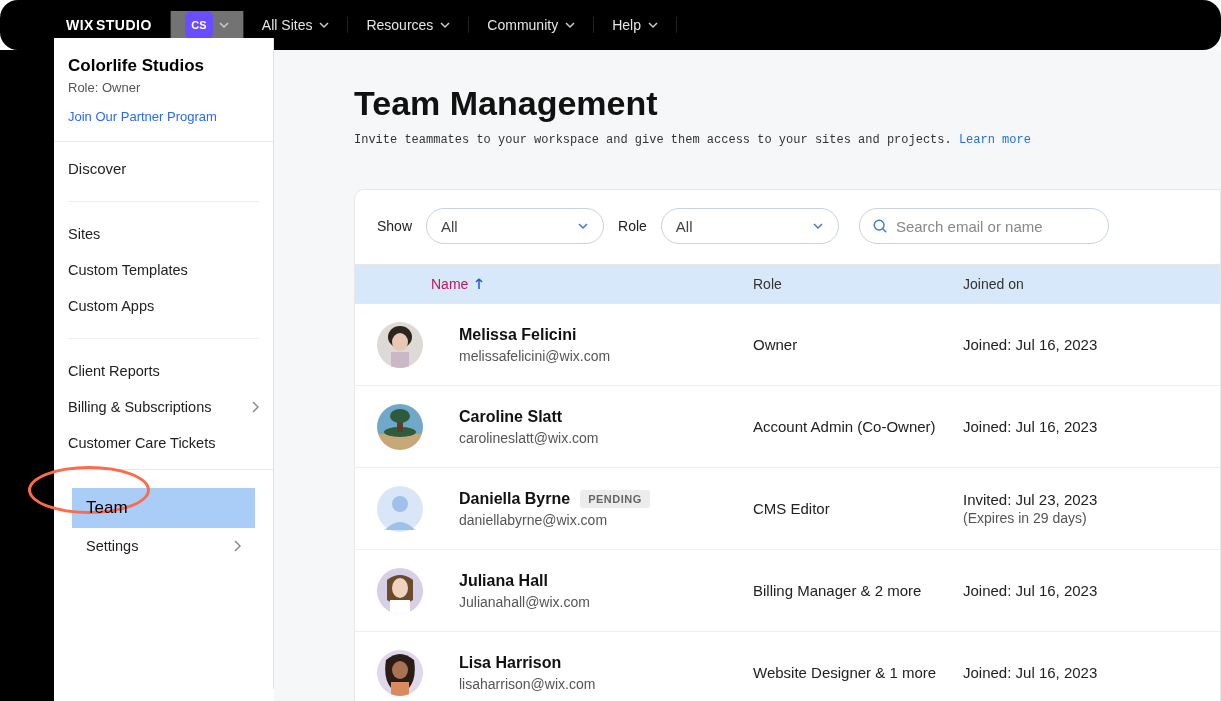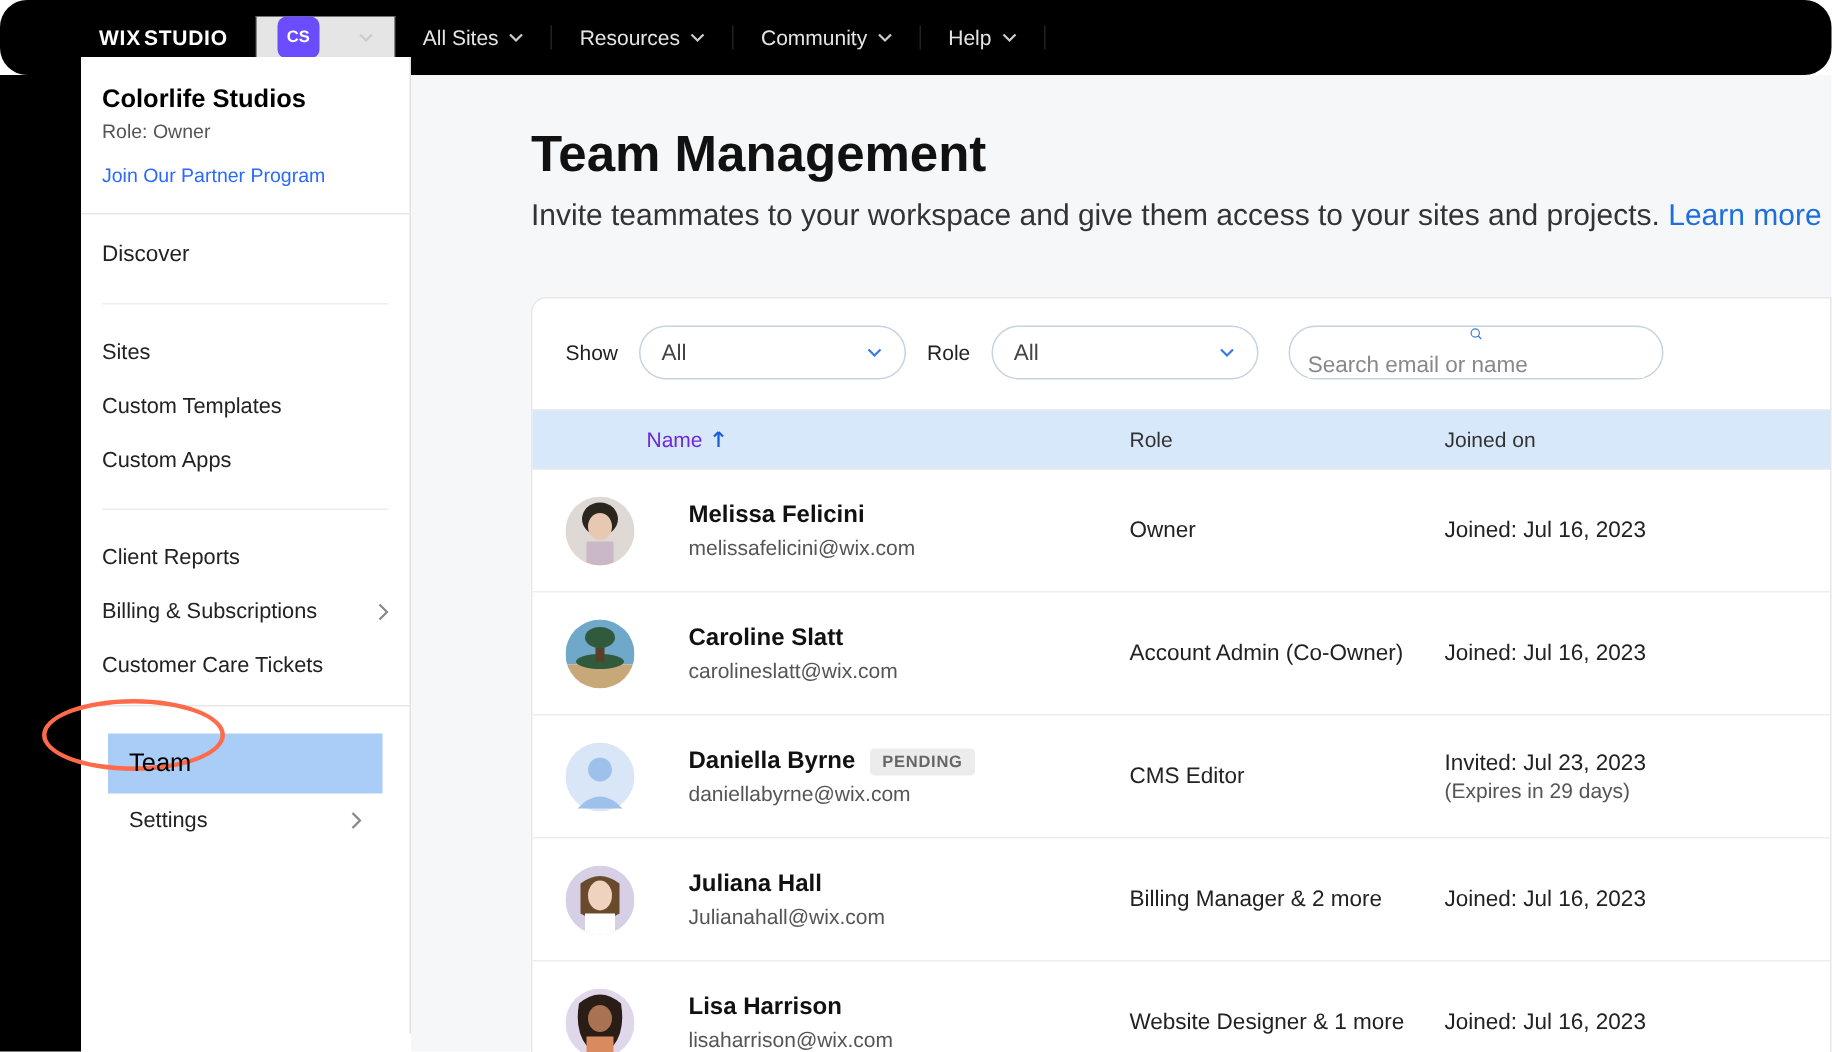--- a/index.html
+++ b/index.html
@@ -32,25 +32,25 @@
     padding: 0 18px 0 12px;
     font-weight: 700;
     font-size: 14px;
     letter-spacing: 0.5px;
     white-space: nowrap;
   }
   .brand .studio { font-weight: 700; margin-left: 2px; }
   .ws-switch {
     display: flex;
     align-items: center;
-    background: #e5e5e5;
+    background: #737373;
     border-left: 1px solid #2a2a2a;
     border-right: 1px solid #2a2a2a;
     padding: 0 14px;
-    gap: 26px;
+    gap: 6px;
   }
   .ws-badge {
     width: 28px; height: 28px;
     background: #6C4CFF;
     border-radius: 6px;
     display: flex;
     align-items: center;
     justify-content: center;
     font-size: 11px;
     font-weight: 600;
@@ -132,22 +132,23 @@
     background: #f6f7f8;
     padding: 34px 0 0 80px;
   }
   .page-title {
     font-size: 34px;
     font-weight: 800;
     color: #111;
   }
   .page-sub {
     margin-top: 10px;
-    font-size: 20px;
+    font-size: 12px;
     color: #333;
+    font-family: Liberation Mono, monospace;
   }
   .page-sub .learn { color: #1e6fdc; cursor: pointer; }
 
   
   .card {
     margin-top: 42px;
     width: 867px;
     background: #fff;
     border: 1px solid #e8e8e8;
     border-top-left-radius: 10px;
@@ -176,21 +177,20 @@
   .fsel.role { width: 178px; }
   .search {
     display: flex;
     align-items: center;
     width: 250px; height: 36px;
     border: 1px solid #c8d2e0;
     border-radius: 24px;
     padding: 0 12px;
     gap: 8px;
     margin-left: 6px;
-    flex-direction: column;
   }
   .search input {
     border: none; outline: none;
     font-size: 15px;
     width: 100%;
     color: #333;
   }
   .search input::placeholder { color: #888; }
 
   
@@ -198,21 +198,21 @@
     display: grid;
     grid-template-columns: 398px 210px 1fr;
     background: #d8e8fb;
     height: 40px;
     align-items: center;
     font-size: 14px;
     color: #333;
     border-top: 1px solid #e8e8e8;
     border-bottom: 1px solid #e8e8e8;
   }
-  .th-name { padding-left: 76px; display: flex; align-items: center; gap: 6px; color: #6d28d9; cursor: pointer; }
+  .th-name { padding-left: 76px; display: flex; align-items: center; gap: 6px; color: #be185d; cursor: pointer; }
   .th-role { }
   .th-joined { }
   .trow {
     display: grid;
     grid-template-columns: 398px 210px 1fr;
     align-items: center;
     min-height: 82px;
     border-bottom: 1px solid #eee;
     padding: 14px 0;
   }

